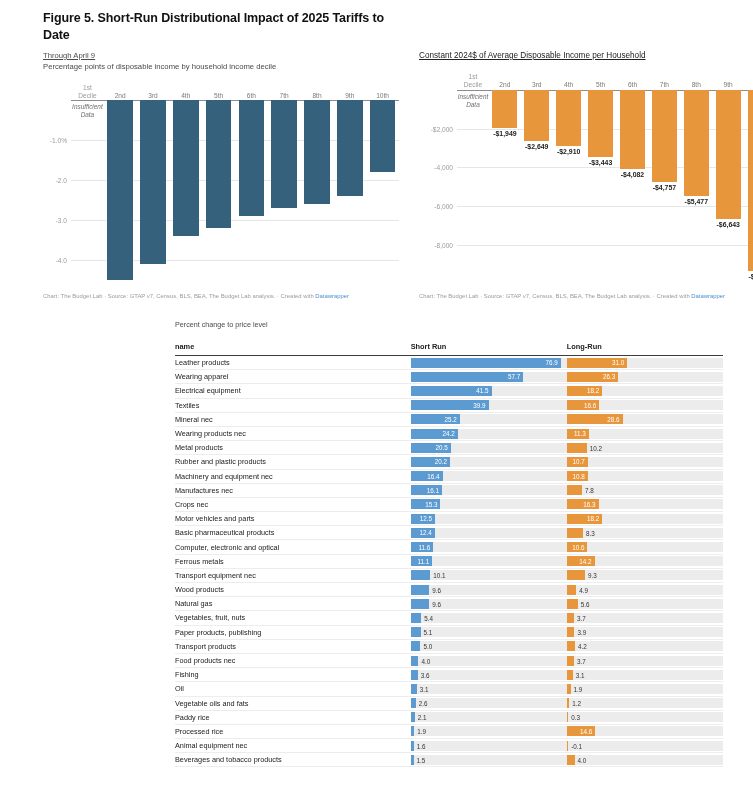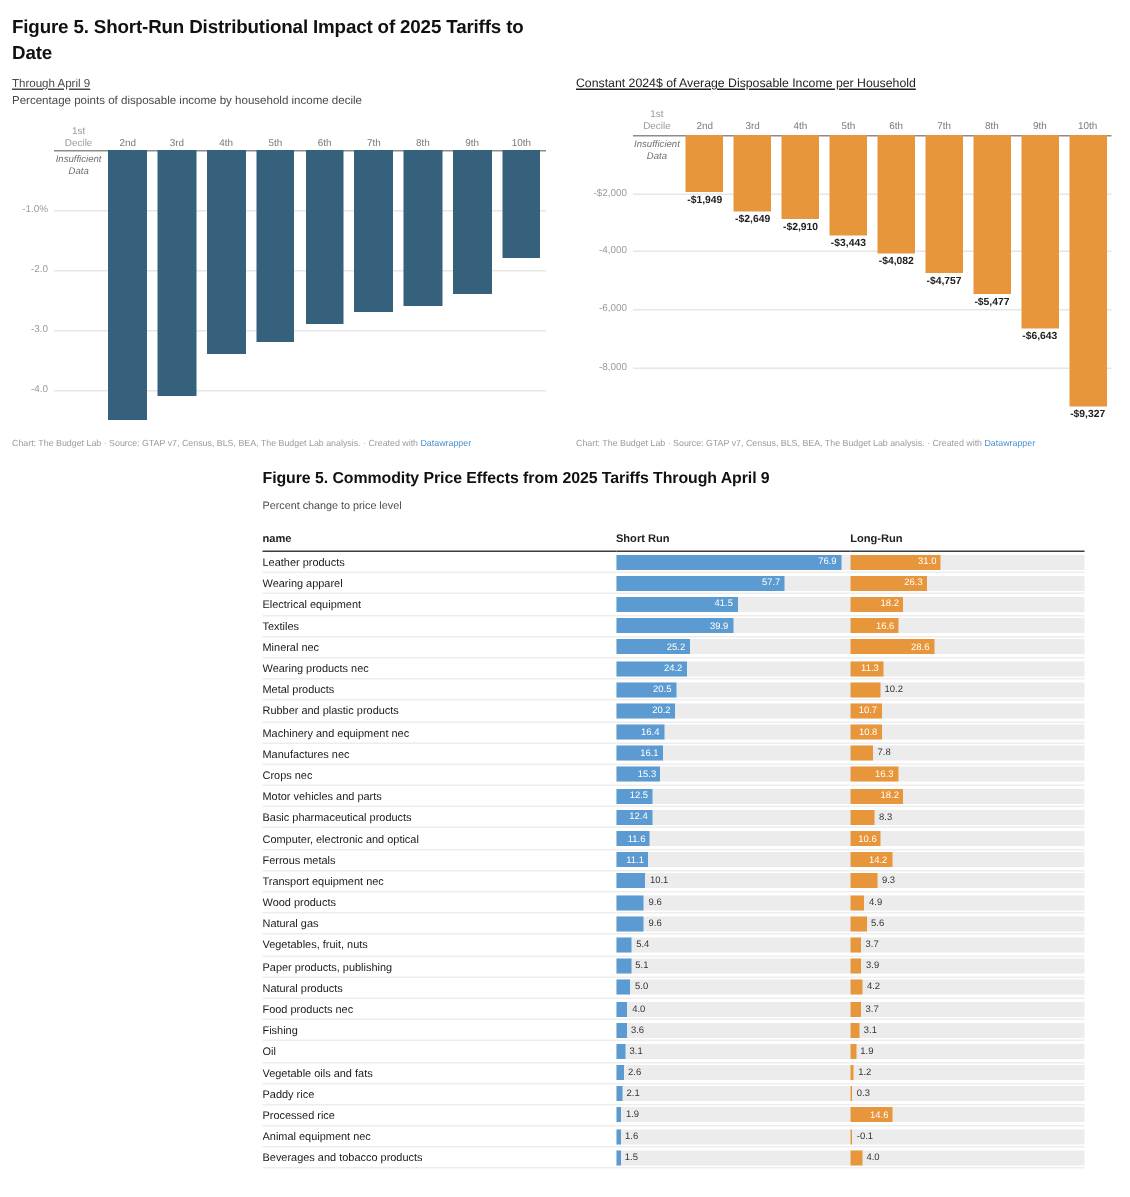--- a/index.html
+++ b/index.html
@@ -4,21 +4,21 @@
 <style>
   * { box-sizing: border-box; margin: 0; padding: 0; }
   html, body {
     width: 753px;
     height: 798px;
     background: #ffffff;
     font-family: "Liberation Sans", sans-serif;
     color: #1a1a1a;
     overflow: hidden;
   }
-  .page { position: relative; width: 753px; height: 798px; }
+  .page { position: relative; width: 753px; height: 798px; padding-left: 35px; }
 
   
   .top-row { display: flex; width: 753px; height: 305px; }
   .panel { position: relative; padding: 10px 8px 0 8px; }
   .panel-left  { width: 376px; }
   .panel-right { width: 377px; }
 
   .fig-title {
     font-size: 12.5px; font-weight: bold; line-height: 1.32;
     color: #111; letter-spacing: -0.1px;
@@ -281,21 +281,20 @@
               </div>
             </div>
           </div>
       </div>
 
       <div class="credit"><span>Chart: The Budget Lab  ·  Source: GTAP v7, Census, BLS, BEA, The Budget Lab analysis.  ·  Created with </span><a href="#">Datawrapper</a></div>
     </div>
   </div>
 
   <div class="bottom">
-    <div class="tbl-title">Figure 5. Commodity Price Effects from 2025 Tariffs Through April 9</div>
     <div class="tbl-sub">Percent change to price level</div>
 
     <table class="commodity">
       <thead>
         <tr>
           <th class="col-name">name</th>
           <th class="col-sr">Short Run</th>
           <th class="col-lr">Long-Run</th>
         </tr>
       </thead>
@@ -621,21 +620,21 @@
               </div>
             </td>
             <td class="cell-lr">
               <div class="barwrap">
                 <div class="barfill lr" style="width: 4.875%;"></div>
                 <span class="val-out" style="left: 4.875%;">3.9</span>
               </div>
             </td>
           </tr>
           <tr>
-            <td class="name">Natural products</td>
+            <td class="name">Transport products</td>
             <td class="cell-sr">
               <div class="barwrap">
                 <div class="barfill sr" style="width: 6.25%;"></div>
                 <span class="val-out" style="left: 6.25%;">5.0</span>
               </div>
             </td>
             <td class="cell-lr">
               <div class="barwrap">
                 <div class="barfill lr" style="width: 5.25%;"></div>
                 <span class="val-out" style="left: 5.25%;">4.2</span>

